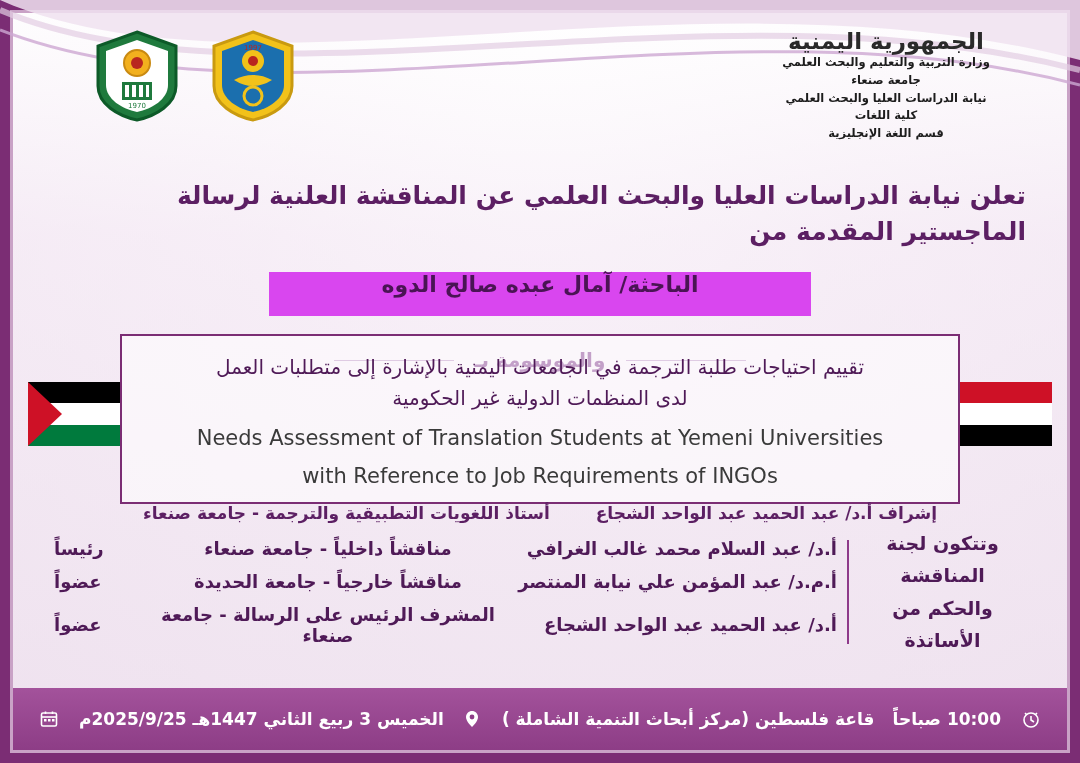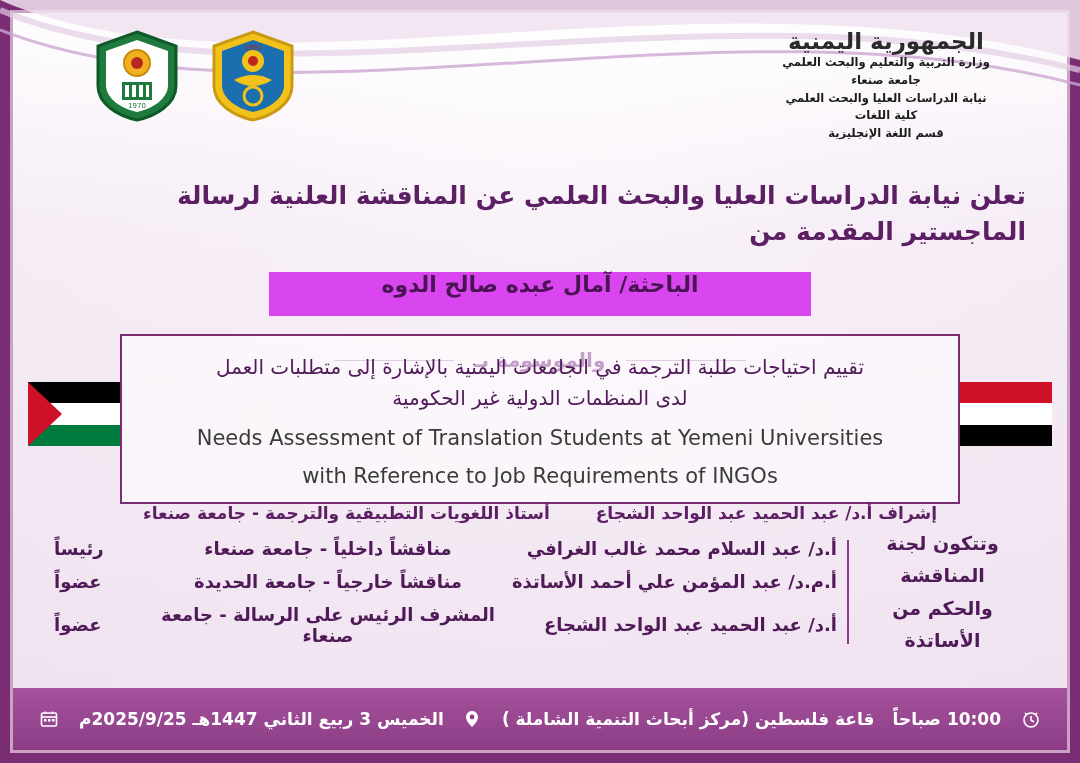--- a/index.html
+++ b/index.html
@@ -232,21 +232,21 @@
       <div>والحكم من الأساتذة</div>
     </div>
     <div class="committee-divider"></div>
     <div class="committee-rows">
       <div class="crow">
         <span class="name">أ.د/ عبد السلام محمد غالب الغرافي</span>
         <span class="role">مناقشاً داخلياً - جامعة صنعاء</span>
         <span class="rank">رئيساً</span>
       </div>
       <div class="crow">
-        <span class="name">أ.م.د/ عبد المؤمن علي أحمد الأساتذة</span>
+        <span class="name">أ.م.د/ عبد المؤمن علي نيابة المنتصر</span>
         <span class="role">مناقشاً خارجياً - جامعة الحديدة</span>
         <span class="rank">عضواً</span>
       </div>
       <div class="crow">
         <span class="name">أ.د/ عبد الحميد عبد الواحد الشجاع</span>
         <span class="role">المشرف الرئيس على الرسالة - جامعة صنعاء</span>
         <span class="rank">عضواً</span>
       </div>
     </div>
   </div>

